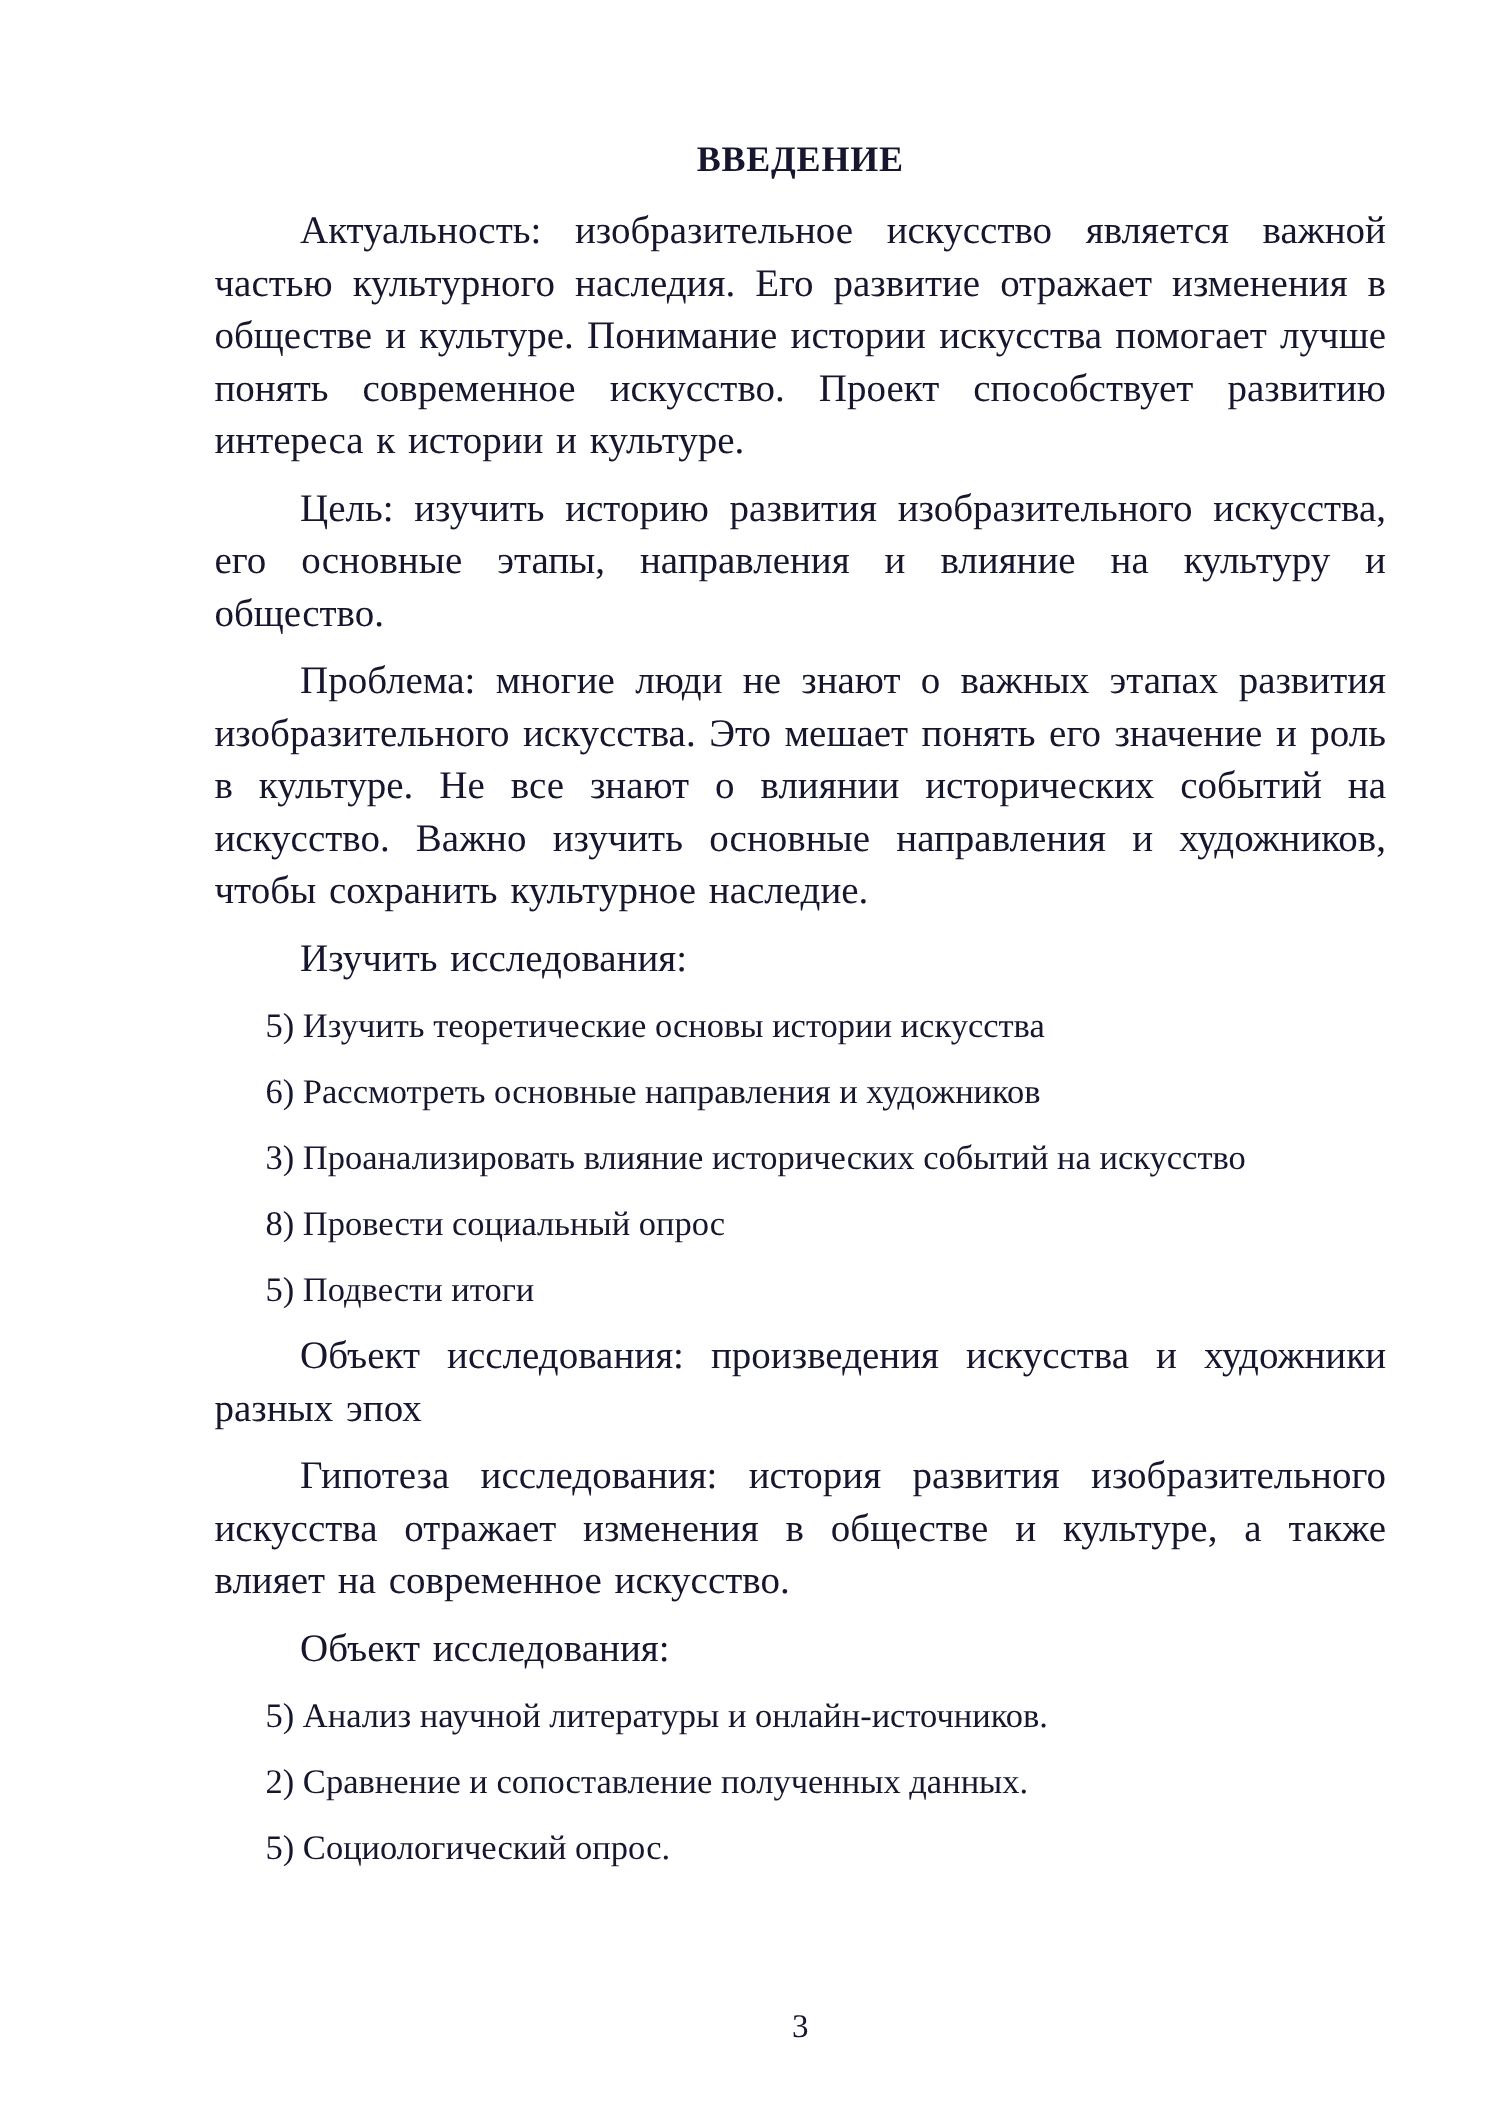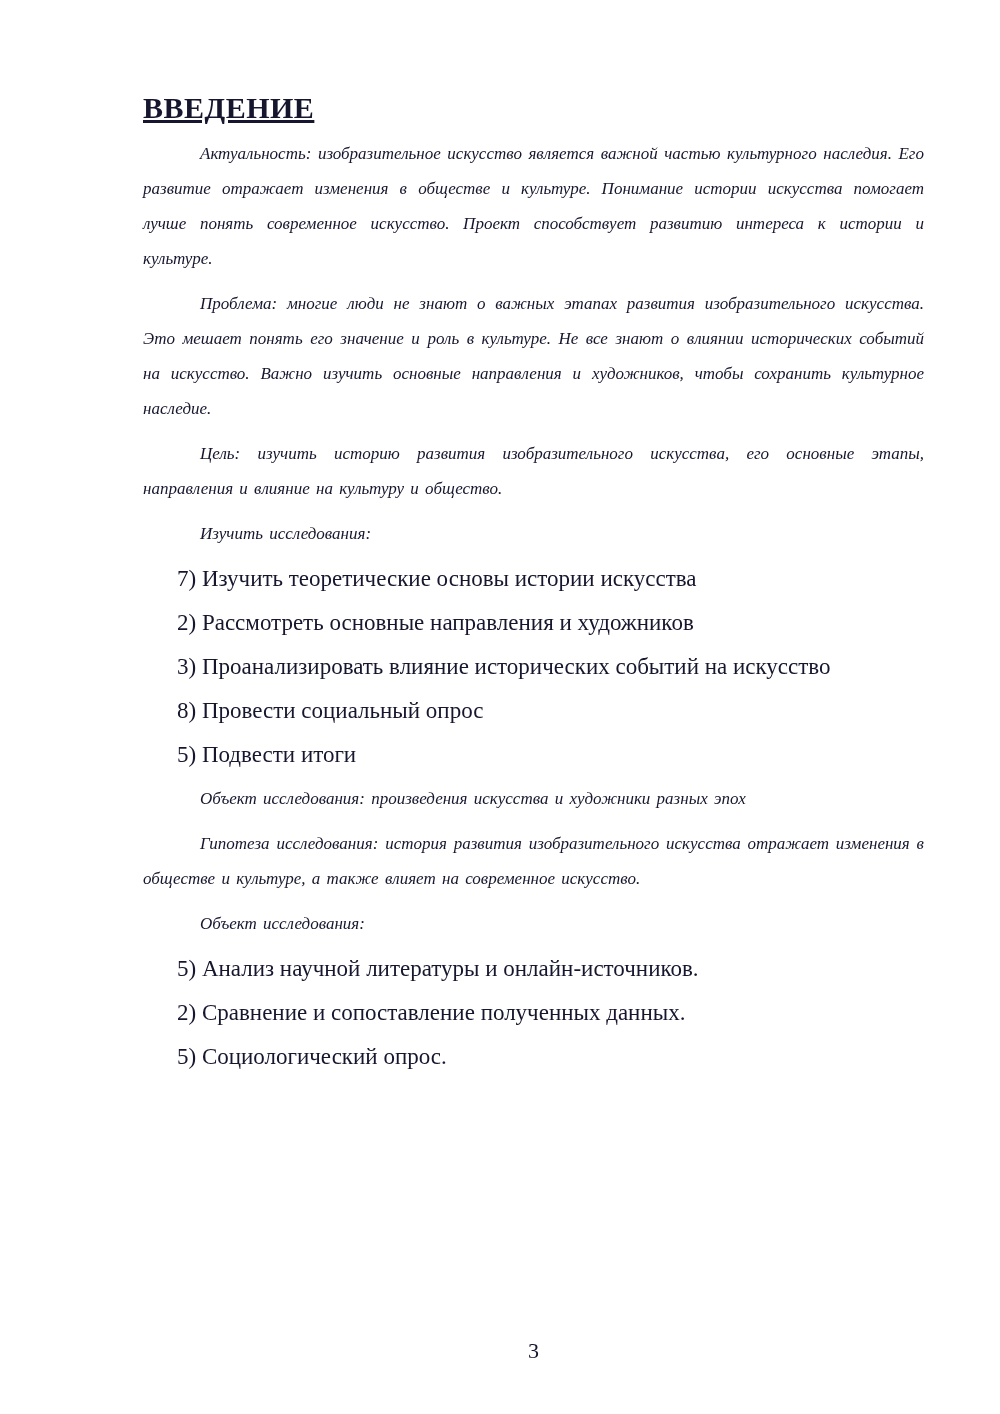--- a/index.html
+++ b/index.html
@@ -12,36 +12,34 @@
     width: 1000px;
     height: 1414px;
     box-sizing: border-box;
     background: #ffffff;
     padding: 90px 76px 70px 143px;
     font-family: "Liberation Serif", serif;
     color: #16162e;
     overflow: hidden;
   }
   .title {
-    font-size: 30px;
+    font-size: 24px;
     font-weight: bold;
-    text-align: left;
+    text-align: center;
     line-height: 35px;
     margin: 0 0 11px 0;
     letter-spacing: 0.5px;
-    text-decoration: underline;
   }
   p.body {
-    font-size: 17px;
+    font-size: 26px;
     line-height: 35px;
     text-align: justify;
     text-indent: 57px;
     word-spacing: 2px;
     margin: 0 0 10px 0;
-    font-style: italic;
   }
   p.item {
     font-size: 23px;
     line-height: 35px;
     text-align: justify;
     margin: 0 0 9px 0;
     padding-left: 34px;
   }
   .pageno {
     position: absolute;
@@ -55,28 +53,28 @@
 </style>
 </head>
 <body>
 
 <div class="sheet">
 
   <h1 class="title">ВВЕДЕНИЕ</h1>
 
   <p class="body">Актуальность: изобразительное искусство является важной частью культурного наследия. Его развитие отражает изменения в обществе и культуре. Понимание истории искусства помогает лучше понять современное искусство. Проект способствует развитию интереса к истории и культуре.</p>
 
+  <p class="body">Цель: изучить историю развития изобразительного искусства, его основные этапы, направления и влияние на культуру и общество.</p>
+
   <p class="body">Проблема: многие люди не знают о важных этапах развития изобразительного искусства. Это мешает понять его значение и роль в культуре. Не все знают о влиянии исторических событий на искусство. Важно изучить основные направления и художников, чтобы сохранить культурное наследие.</p>
-
-  <p class="body">Цель: изучить историю развития изобразительного искусства, его основные этапы, направления и влияние на культуру и общество.</p>
 
   <p class="body">Изучить исследования:</p>
 
-  <p class="item">7) Изучить теоретические основы истории искусства</p>
-  <p class="item">2) Рассмотреть основные направления и художников</p>
+  <p class="item">5) Изучить теоретические основы истории искусства</p>
+  <p class="item">6) Рассмотреть основные направления и художников</p>
   <p class="item">3) Проанализировать влияние исторических событий на искусство</p>
   <p class="item">8) Провести социальный опрос</p>
   <p class="item">5) Подвести итоги</p>
 
   <p class="body">Объект исследования: произведения искусства и художники разных эпох</p>
 
 
   <p class="body">Гипотеза исследования: история развития изобразительного искусства отражает изменения в обществе и культуре, а также влияет на современное искусство.</p>
 
   <p class="body">Объект исследования:</p>

